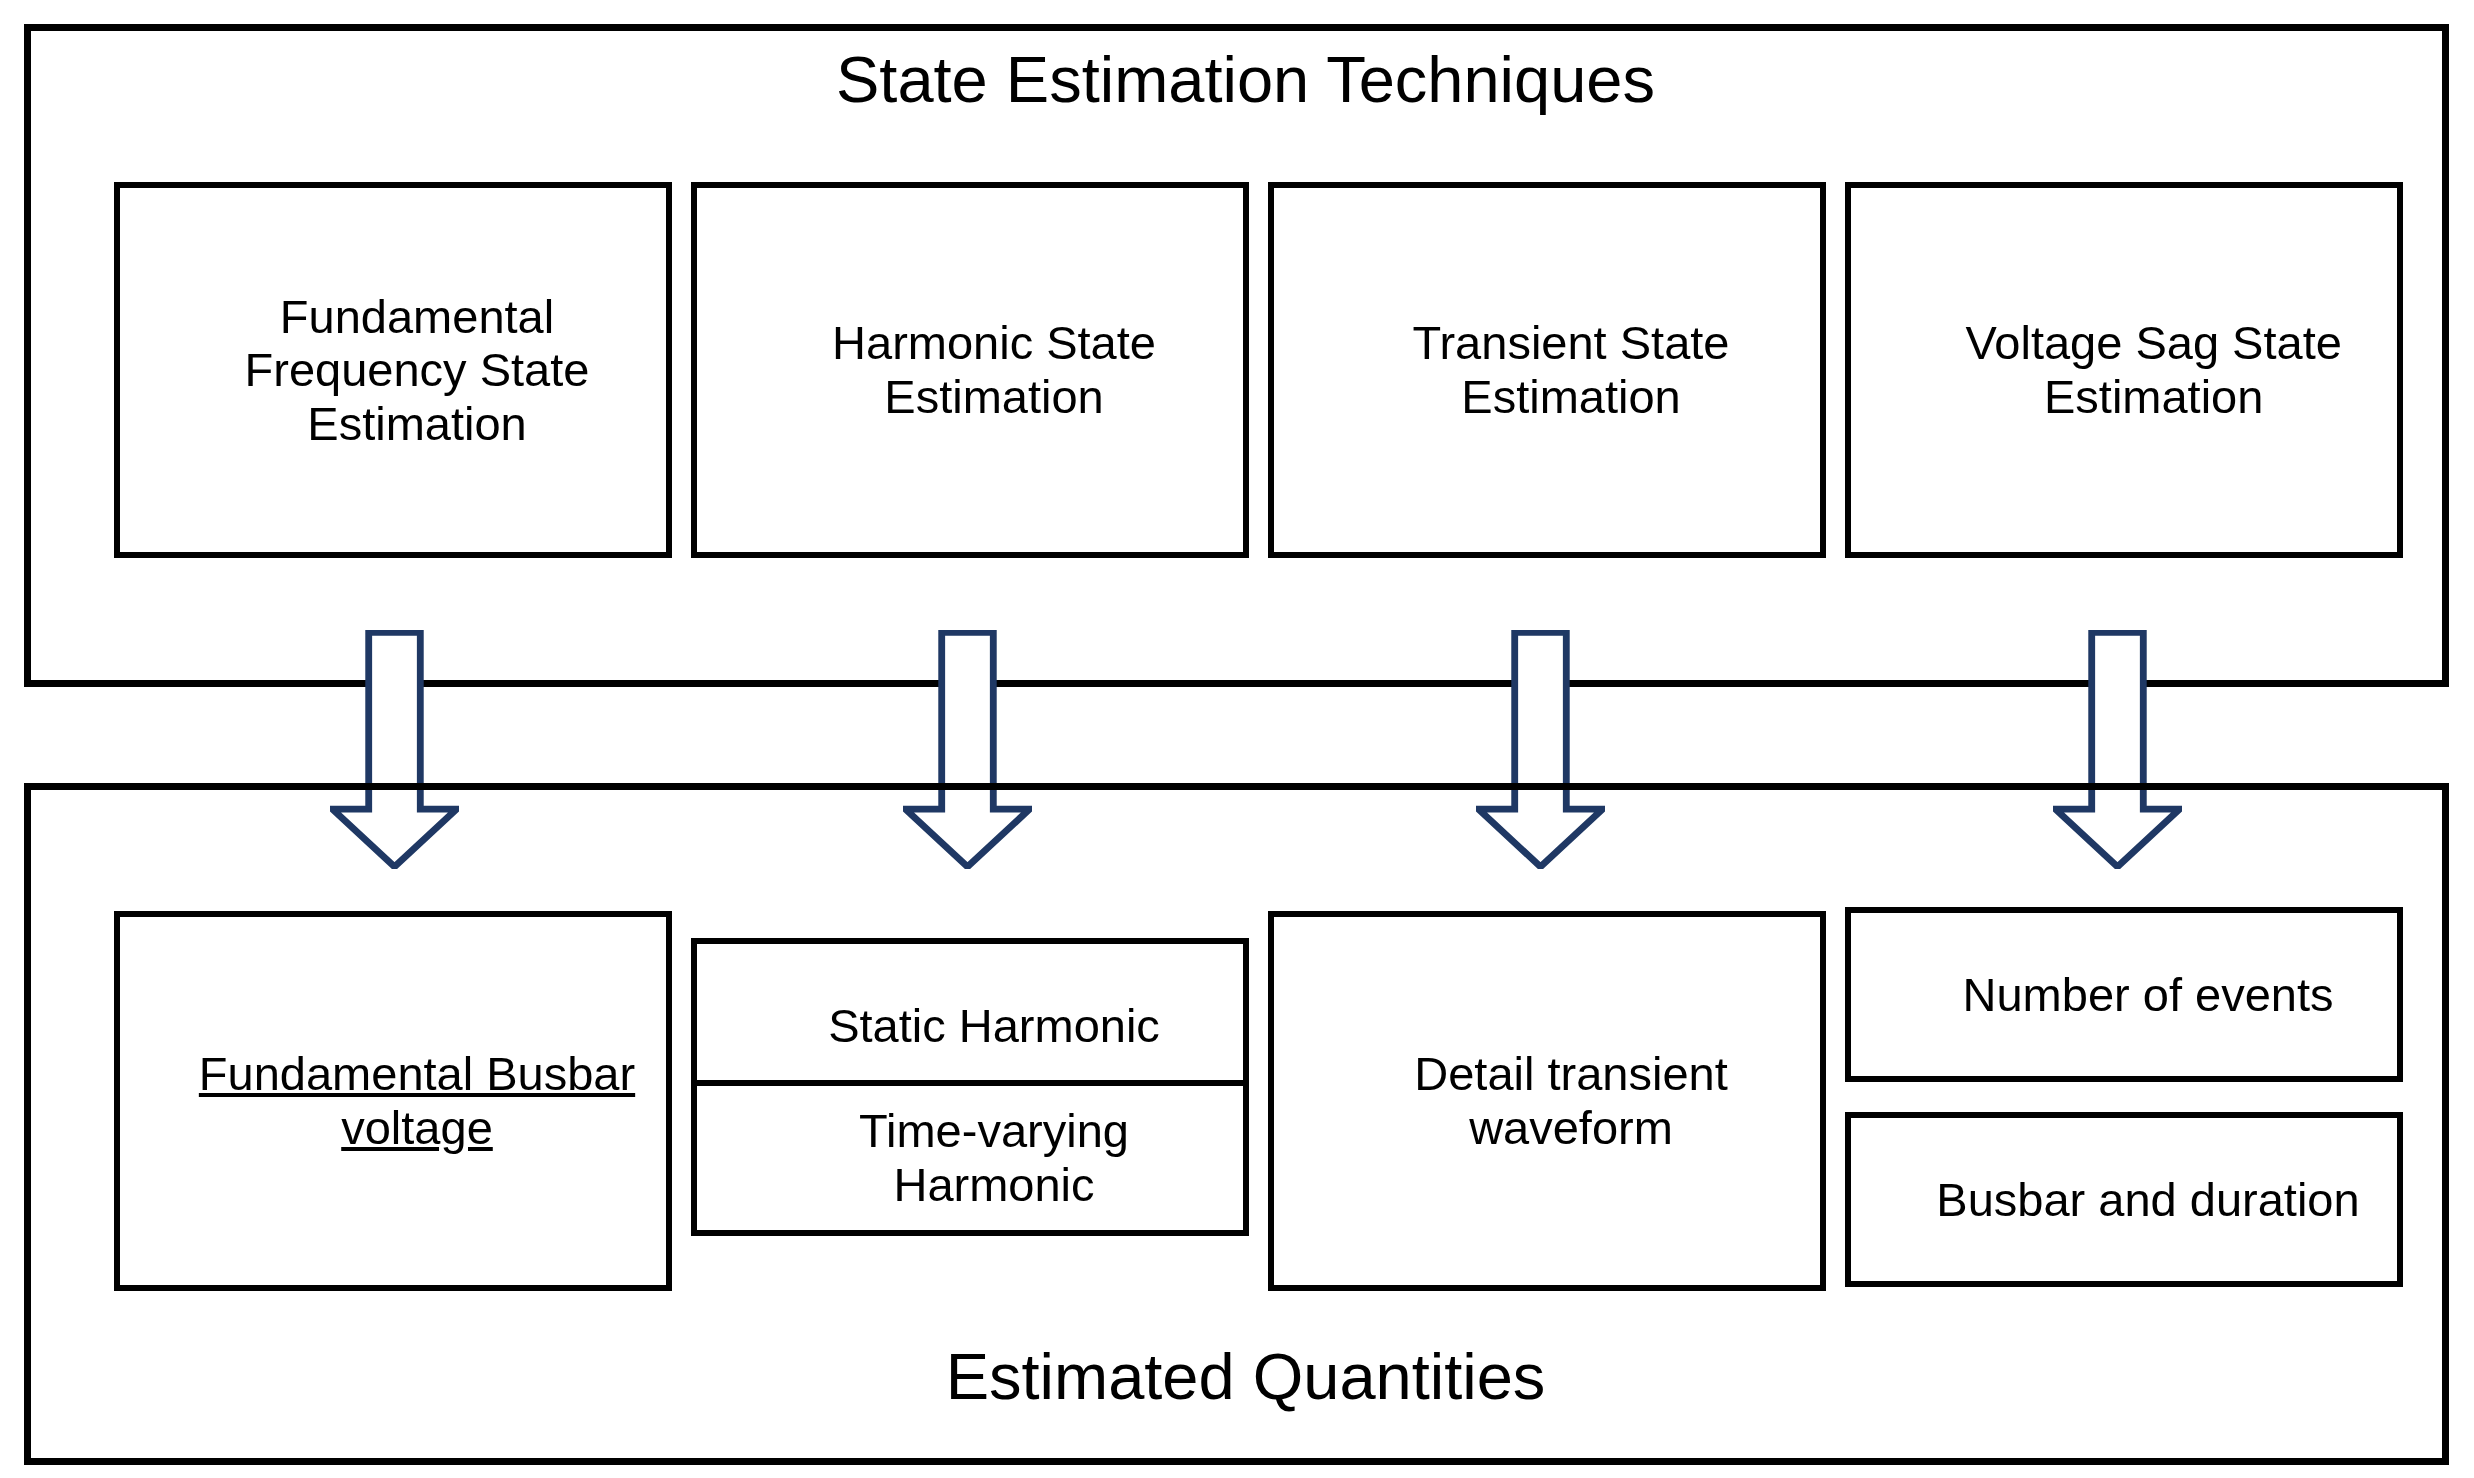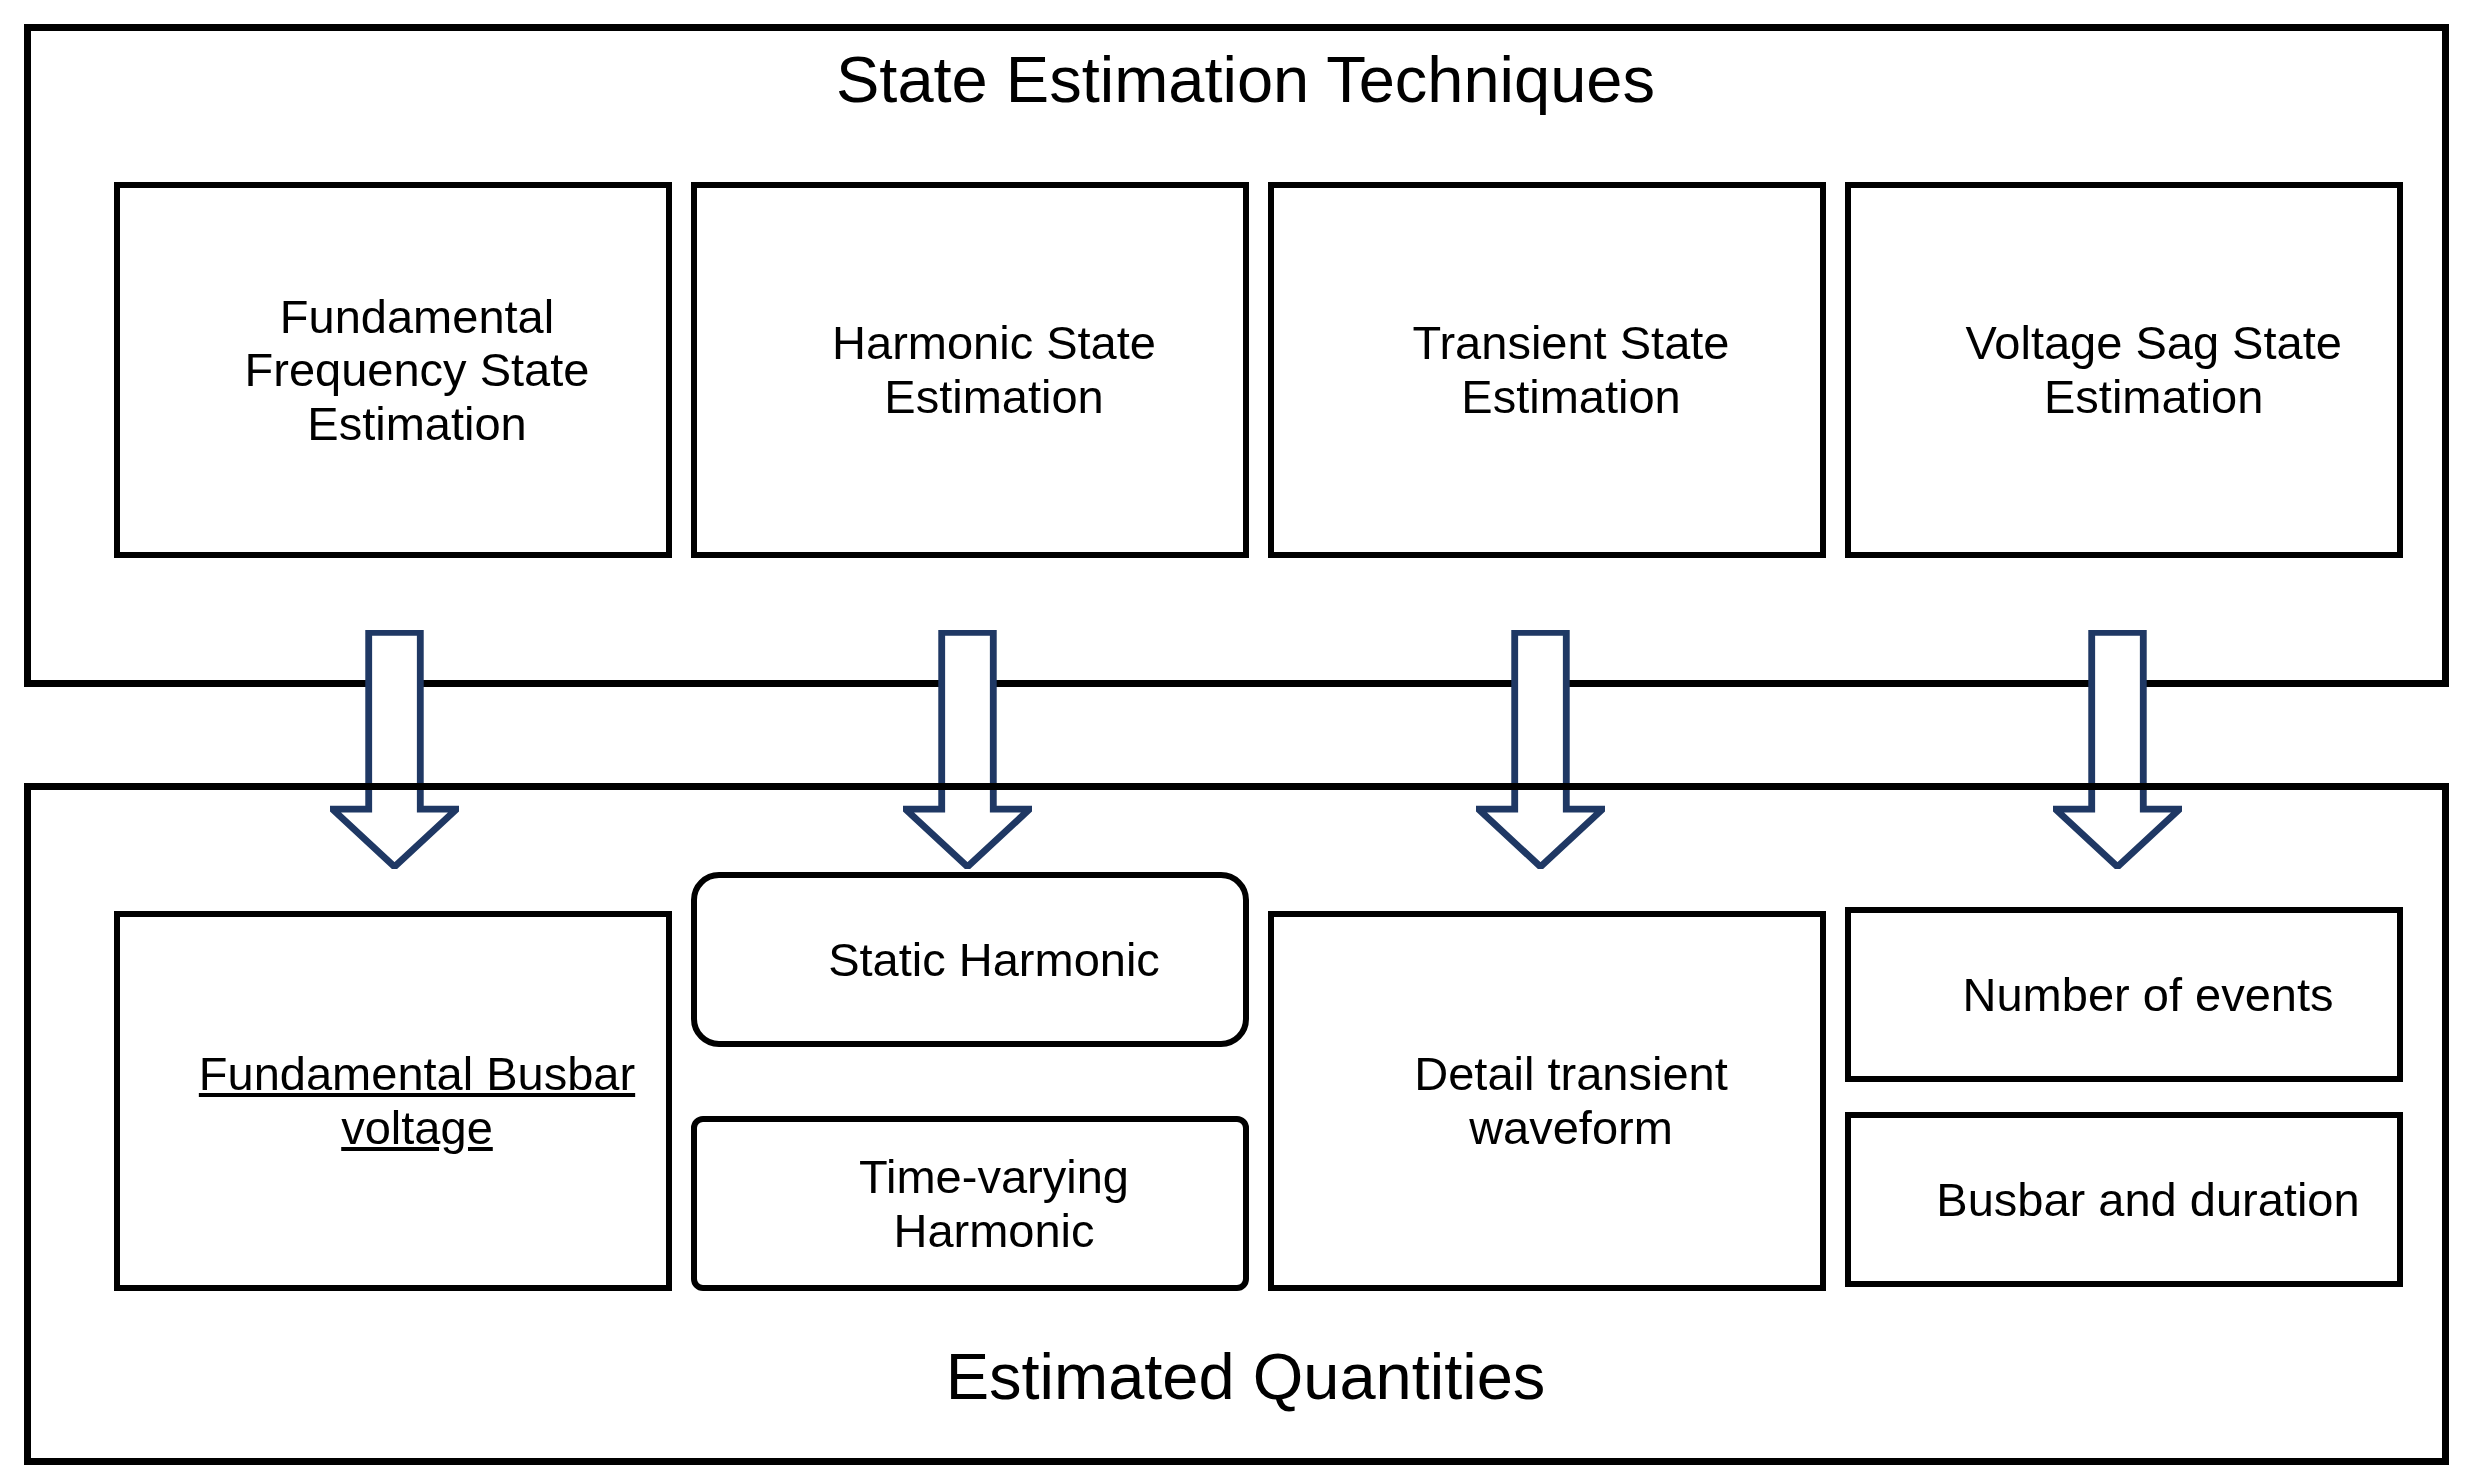--- a/index.html
+++ b/index.html
@@ -61,22 +61,22 @@
   .box span { display: block; width: 100%; margin-left: 48px; }
 
   
   #tech-0 { left: 114px;  top: 182px; width: 558px; height: 376px; }
   #tech-1 { left: 691px;  top: 182px; width: 558px; height: 376px; }
   #tech-2 { left: 1268px; top: 182px; width: 558px; height: 376px; }
   #tech-3 { left: 1845px; top: 182px; width: 558px; height: 376px; padding-left: 22px; }
 
   
   #qty-0  { left: 114px;  top: 911px; width: 558px; height: 380px; text-decoration: underline; }
-  #qty-1  { left: 691px;  top: 872px; width: 558px; height: 175px; border-radius: 28px; }
-  #qty-2  { left: 691px;  top: 1116px; width: 558px; height: 175px; border-radius: 12px; }
+  #qty-1  { left: 691px;  top: 938px; width: 558px; height: 175px; }
+  #qty-2  { left: 691px;  top: 1080px; width: 558px; height: 156px; }
   #qty-3  { left: 1268px; top: 911px; width: 558px; height: 380px; }
   #qty-4  { left: 1845px; top: 907px; width: 558px; height: 175px; }
   #qty-5  { left: 1845px; top: 1112px; width: 558px; height: 175px; }
 
   
   .arrow {
     position: absolute;
     top: 630px;
     width: 129px;
     height: 239px;

